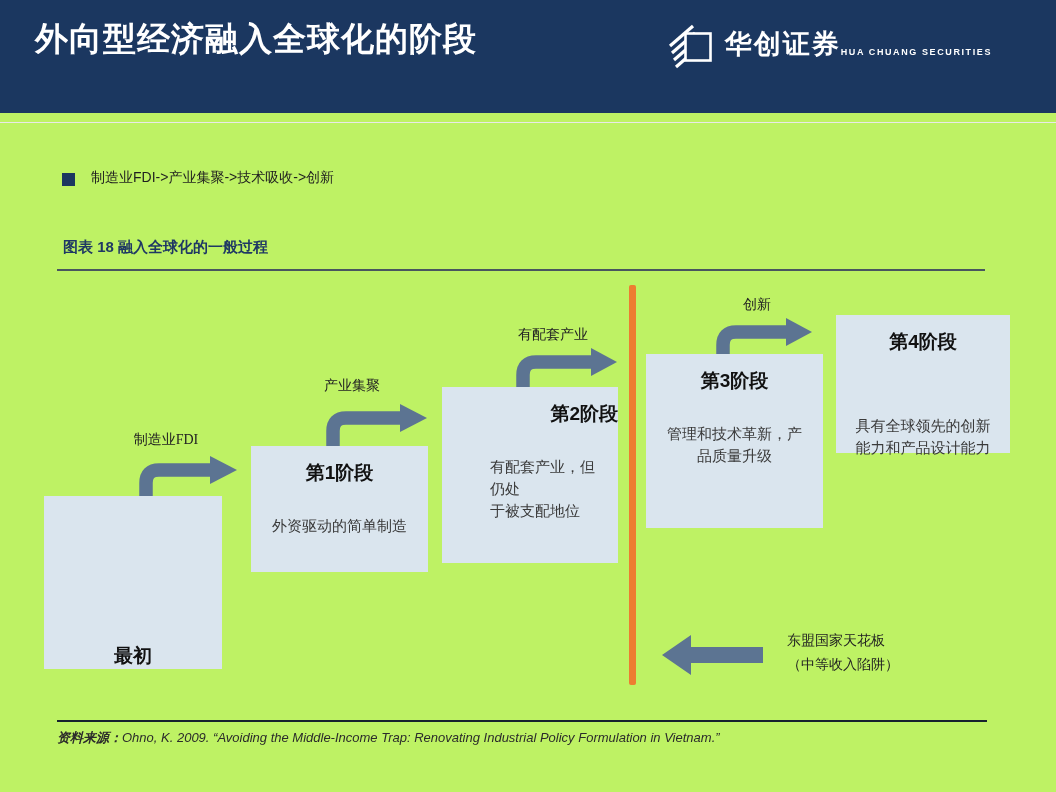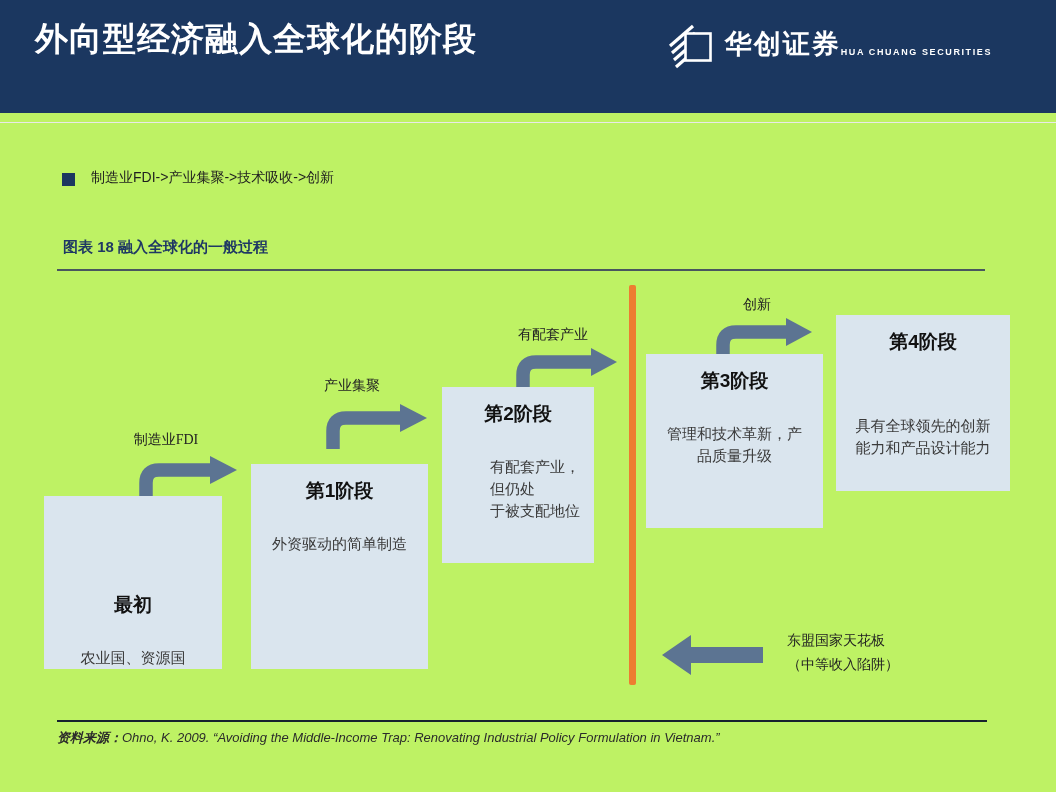--- a/index.html
+++ b/index.html
@@ -51,24 +51,24 @@
     display:flex; flex-direction:column; align-items:center;
     padding-top:14px;
   }
   .stage-title { font-size:19px; font-weight:bold; color:#111111; text-align:center; }
   .stage-body {
     font-size:15px; color:#3a3a3a; line-height:22px;
     margin-top:29px; text-align:center; white-space:pre-line; width:100%;
     padding:0 12px;
   }
   .stage-box.b1 { left:44px;  top:216px; width:178px; height:173px;justify-content:flex-end; }
-  .stage-box.b2 { left:251px; top:184px; width:177px; height:205px; }
-  .stage-box.b3 { left:442px; top:107px; width:152px; height:176px; }
+  .stage-box.b2 { left:251px; top:166px; width:177px; height:126px; }
+  .stage-box.b3 { left:442px; top:107px; width:176px; height:176px;align-items:flex-end; }
   .stage-box.b4 { left:646px; top:74px;  width:177px; height:174px; }
-  .stage-box.b5 { left:836px; top:35px;  width:174px; height:176px;align-items:center; }
+  .stage-box.b5 { left:836px; top:35px;  width:174px; height:138px;align-items:center; }
   .stage-box.b3 .stage-body { text-align:left;padding-left:48px; }
   .stage-box.b5 .stage-body { margin-top:60px; }
   .arrow-label {
     position:absolute; transform:translateX(-50%);
     font-family:"Liberation Serif","DejaVu Serif",serif;
     font-size:14px; color:#222222; white-space:nowrap;
   }
   .arrow-label.l1 { left:166px; top:151px; }
   .arrow-label.l2 { left:352px; top:97px;  }
   .arrow-label.l3 { left:553px; top:46px;  }
@@ -137,21 +137,20 @@
       <polygon points="591,68 591,96 617,82" fill="#5C7492"></polygon>
 
       <path d="M723,76 L723,65 Q723,52 736,52 L788,52" fill="none" stroke-width="13.5" stroke="#5C7492"></path>
       <polygon points="786,38 786,66 812,52" fill="#5C7492"></polygon>
 
       <polygon points="662,375 691,355 691,367 763,367 763,383 691,383 691,395" fill="#5C7492"></polygon>
     </svg>
 
     <div class="stage-box b1">
       <div class="stage-title">最初</div>
-      <div class="stage-body">农业国、资源国</div>
     </div>
     <div class="stage-box b2">
       <div class="stage-title">第1阶段</div>
       <div class="stage-body">外资驱动的简单制造</div>
     </div>
     <div class="stage-box b3">
       <div class="stage-title">第2阶段</div>
       <div class="stage-body">有配套产业，但仍处
 于被支配地位</div>
     </div>

